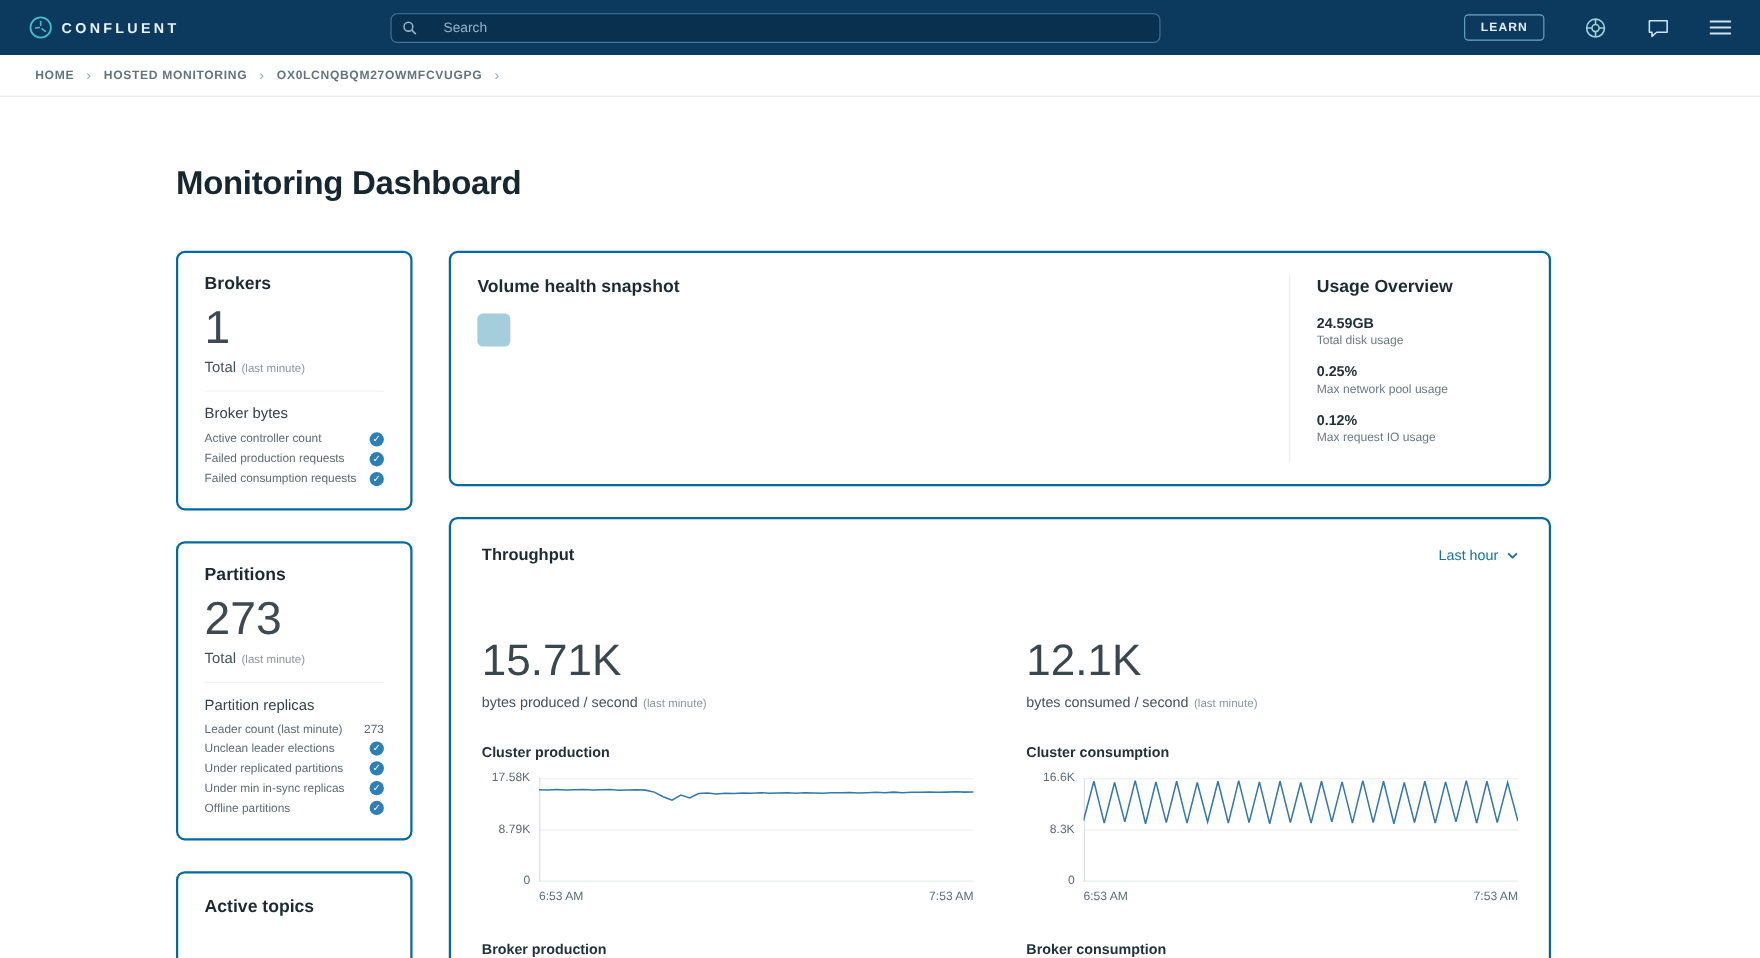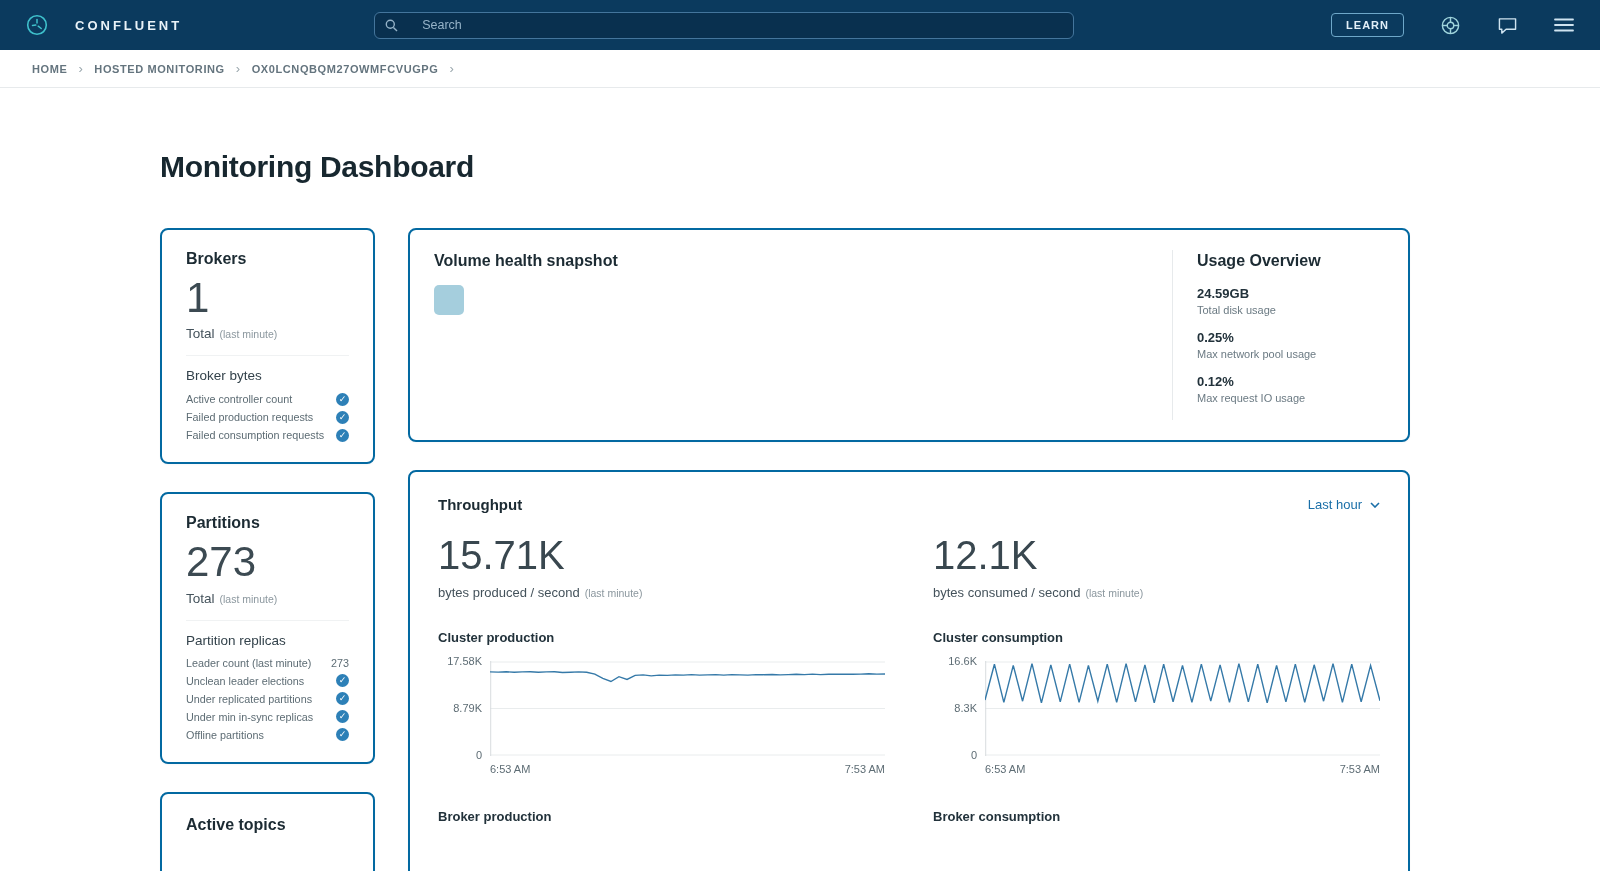--- a/index.html
+++ b/index.html
@@ -1,21 +1,21 @@
 <!DOCTYPE html>
 <html><head>
 <meta charset="utf-8">
 <style>
   * { margin:0; padding:0; box-sizing:border-box; }
   html,body { width:1600px; height:871px; overflow:hidden; background:#ffffff;
     font-family:"Liberation Sans", sans-serif; color:#22323b; }
 
   
   .navbar { height:50px; background:#0b3a5e; display:flex; align-items:center; padding:0 26px; }
-  .brand { display:flex; align-items:center; gap:27px; cursor:pointer; }
+  .brand { display:flex; align-items:center; gap:8px; cursor:pointer; }
   .brand-text { color:#e9f2f8; font-size:13px; font-weight:600; letter-spacing:3px; }
   .nav-search { margin-left:192px; width:700px; height:27px; border:1px solid #44759c;
     border-radius:6px; background:#09304f; display:flex; align-items:center; padding:0 10px; gap:24px; }
   .nav-search input { background:transparent; border:none; outline:none; color:#cfe0ec;
     font-size:12.5px; width:100%; font-family:inherit; }
   .nav-search input::placeholder { color:#96b3c8; }
   .nav-right { margin-left:auto; display:flex; align-items:center; gap:36px; }
   .learn-btn { border:1px solid #6ea7c9; color:#e2eff8; background:transparent; font-size:11px;
     font-weight:600; letter-spacing:1px; padding:5px 14px; border-radius:4px; cursor:pointer; font-family:inherit; }
   .nav-icon { display:flex; cursor:pointer; }
@@ -62,21 +62,21 @@
   .stat-value { font-size:13px; font-weight:700; color:#22323b; }
   .stat-label { font-size:11px; color:#6b7a83; margin:3px 0 14px; }
 
   
   .tp-card { padding:24px 28px; min-height:470px; }
   .tp-header { display:flex; justify-content:space-between; align-items:center; }
   .tp-title { font-size:15px; font-weight:600; color:#1c2b33; }
   .range-select { display:flex; align-items:center; gap:8px; cursor:pointer; }
   .range-label { font-size:13px; font-weight:500; color:#1a6fa8; }
   .tp-grid { display:grid; grid-template-columns:1fr 1fr; column-gap:48px; margin-top:20px; }
-  .tp-big { font-size:40px; font-weight:300; color:#39474f; line-height:1.1; }
+  .tp-big { font-size:40px; font-weight:300; color:#39474f; line-height:1.1;margin-top:46px; }
   .tp-sub { margin-top:8px; font-size:13px; color:#44525b; }
   .chart-section-title { font-size:13px; font-weight:700; color:#22323b; margin:30px 0 16px; }
   .chart-row { display:flex; align-items:stretch; }
   .yaxis { width:52px; flex:none; display:flex; flex-direction:column; justify-content:space-between;
     align-items:flex-end; padding-right:8px; height:95px; font-size:11px; color:#5d6c74; }
   .yaxis span { line-height:11px; }
   .yaxis span:first-child { margin-top:-5px; }
   .yaxis span:last-child { margin-bottom:-5px; }
   .plot { flex:1; height:95px; }
   .plot svg { width:100%; height:95px; display:block; }

